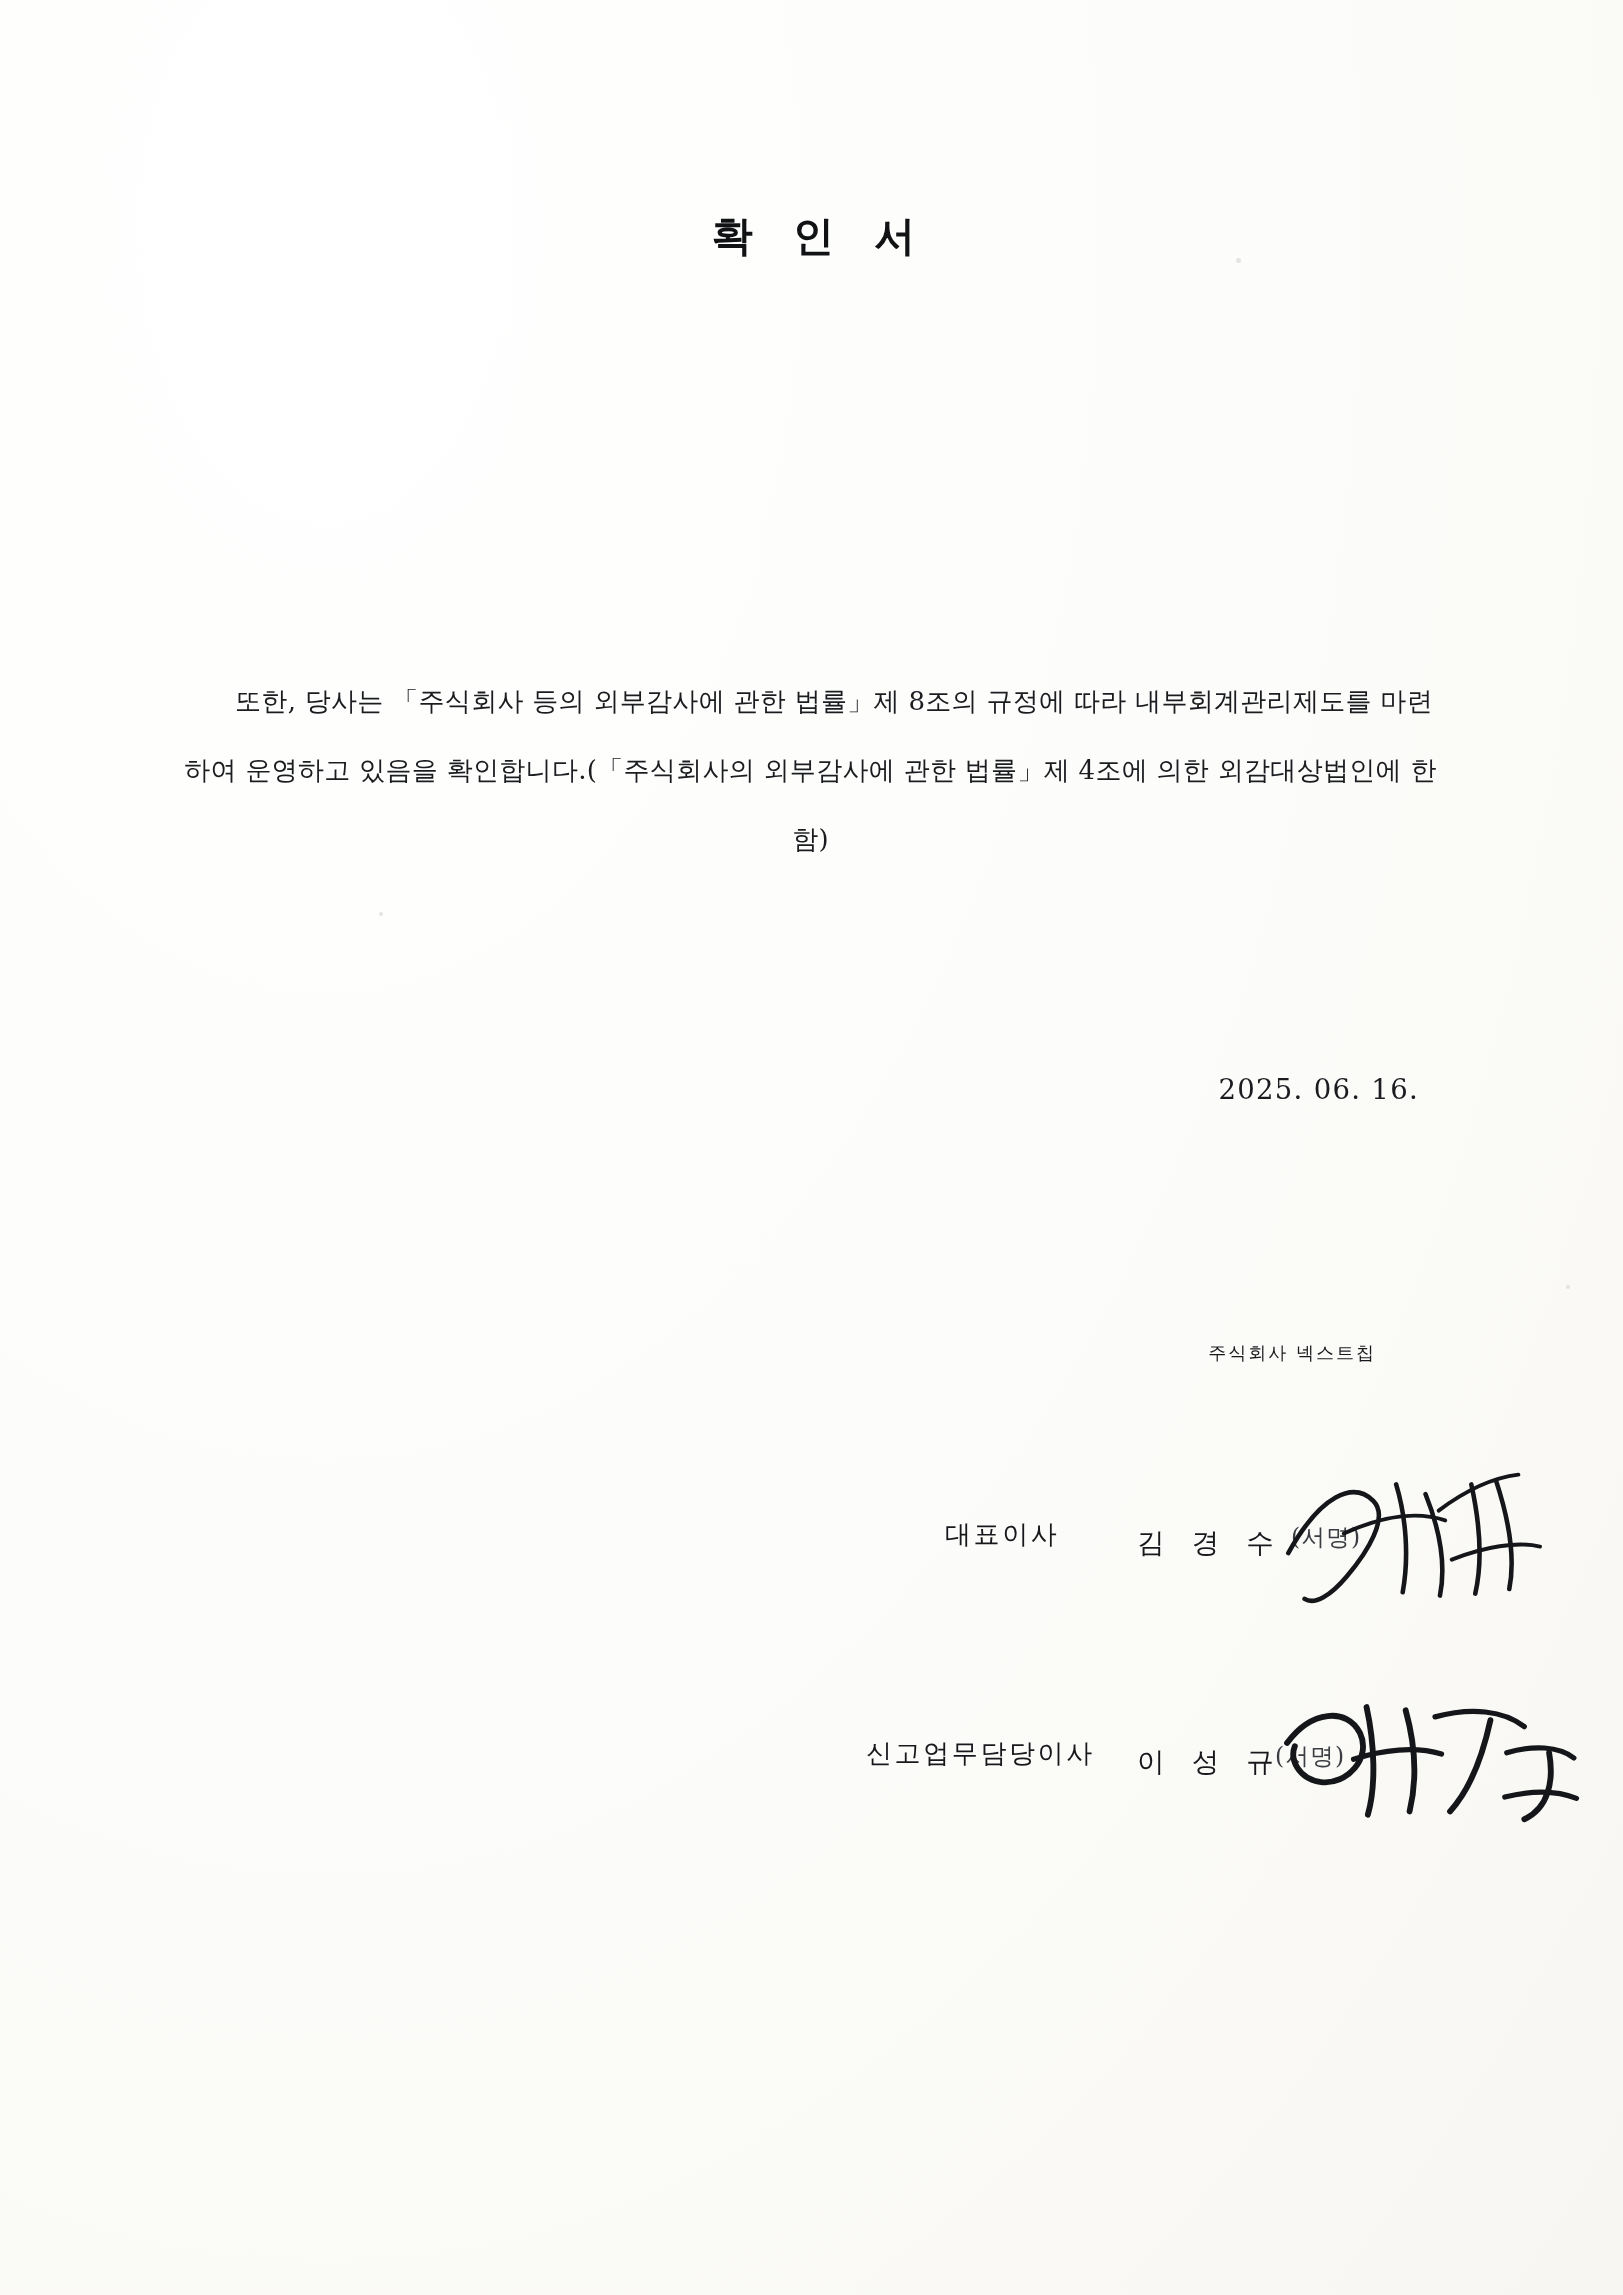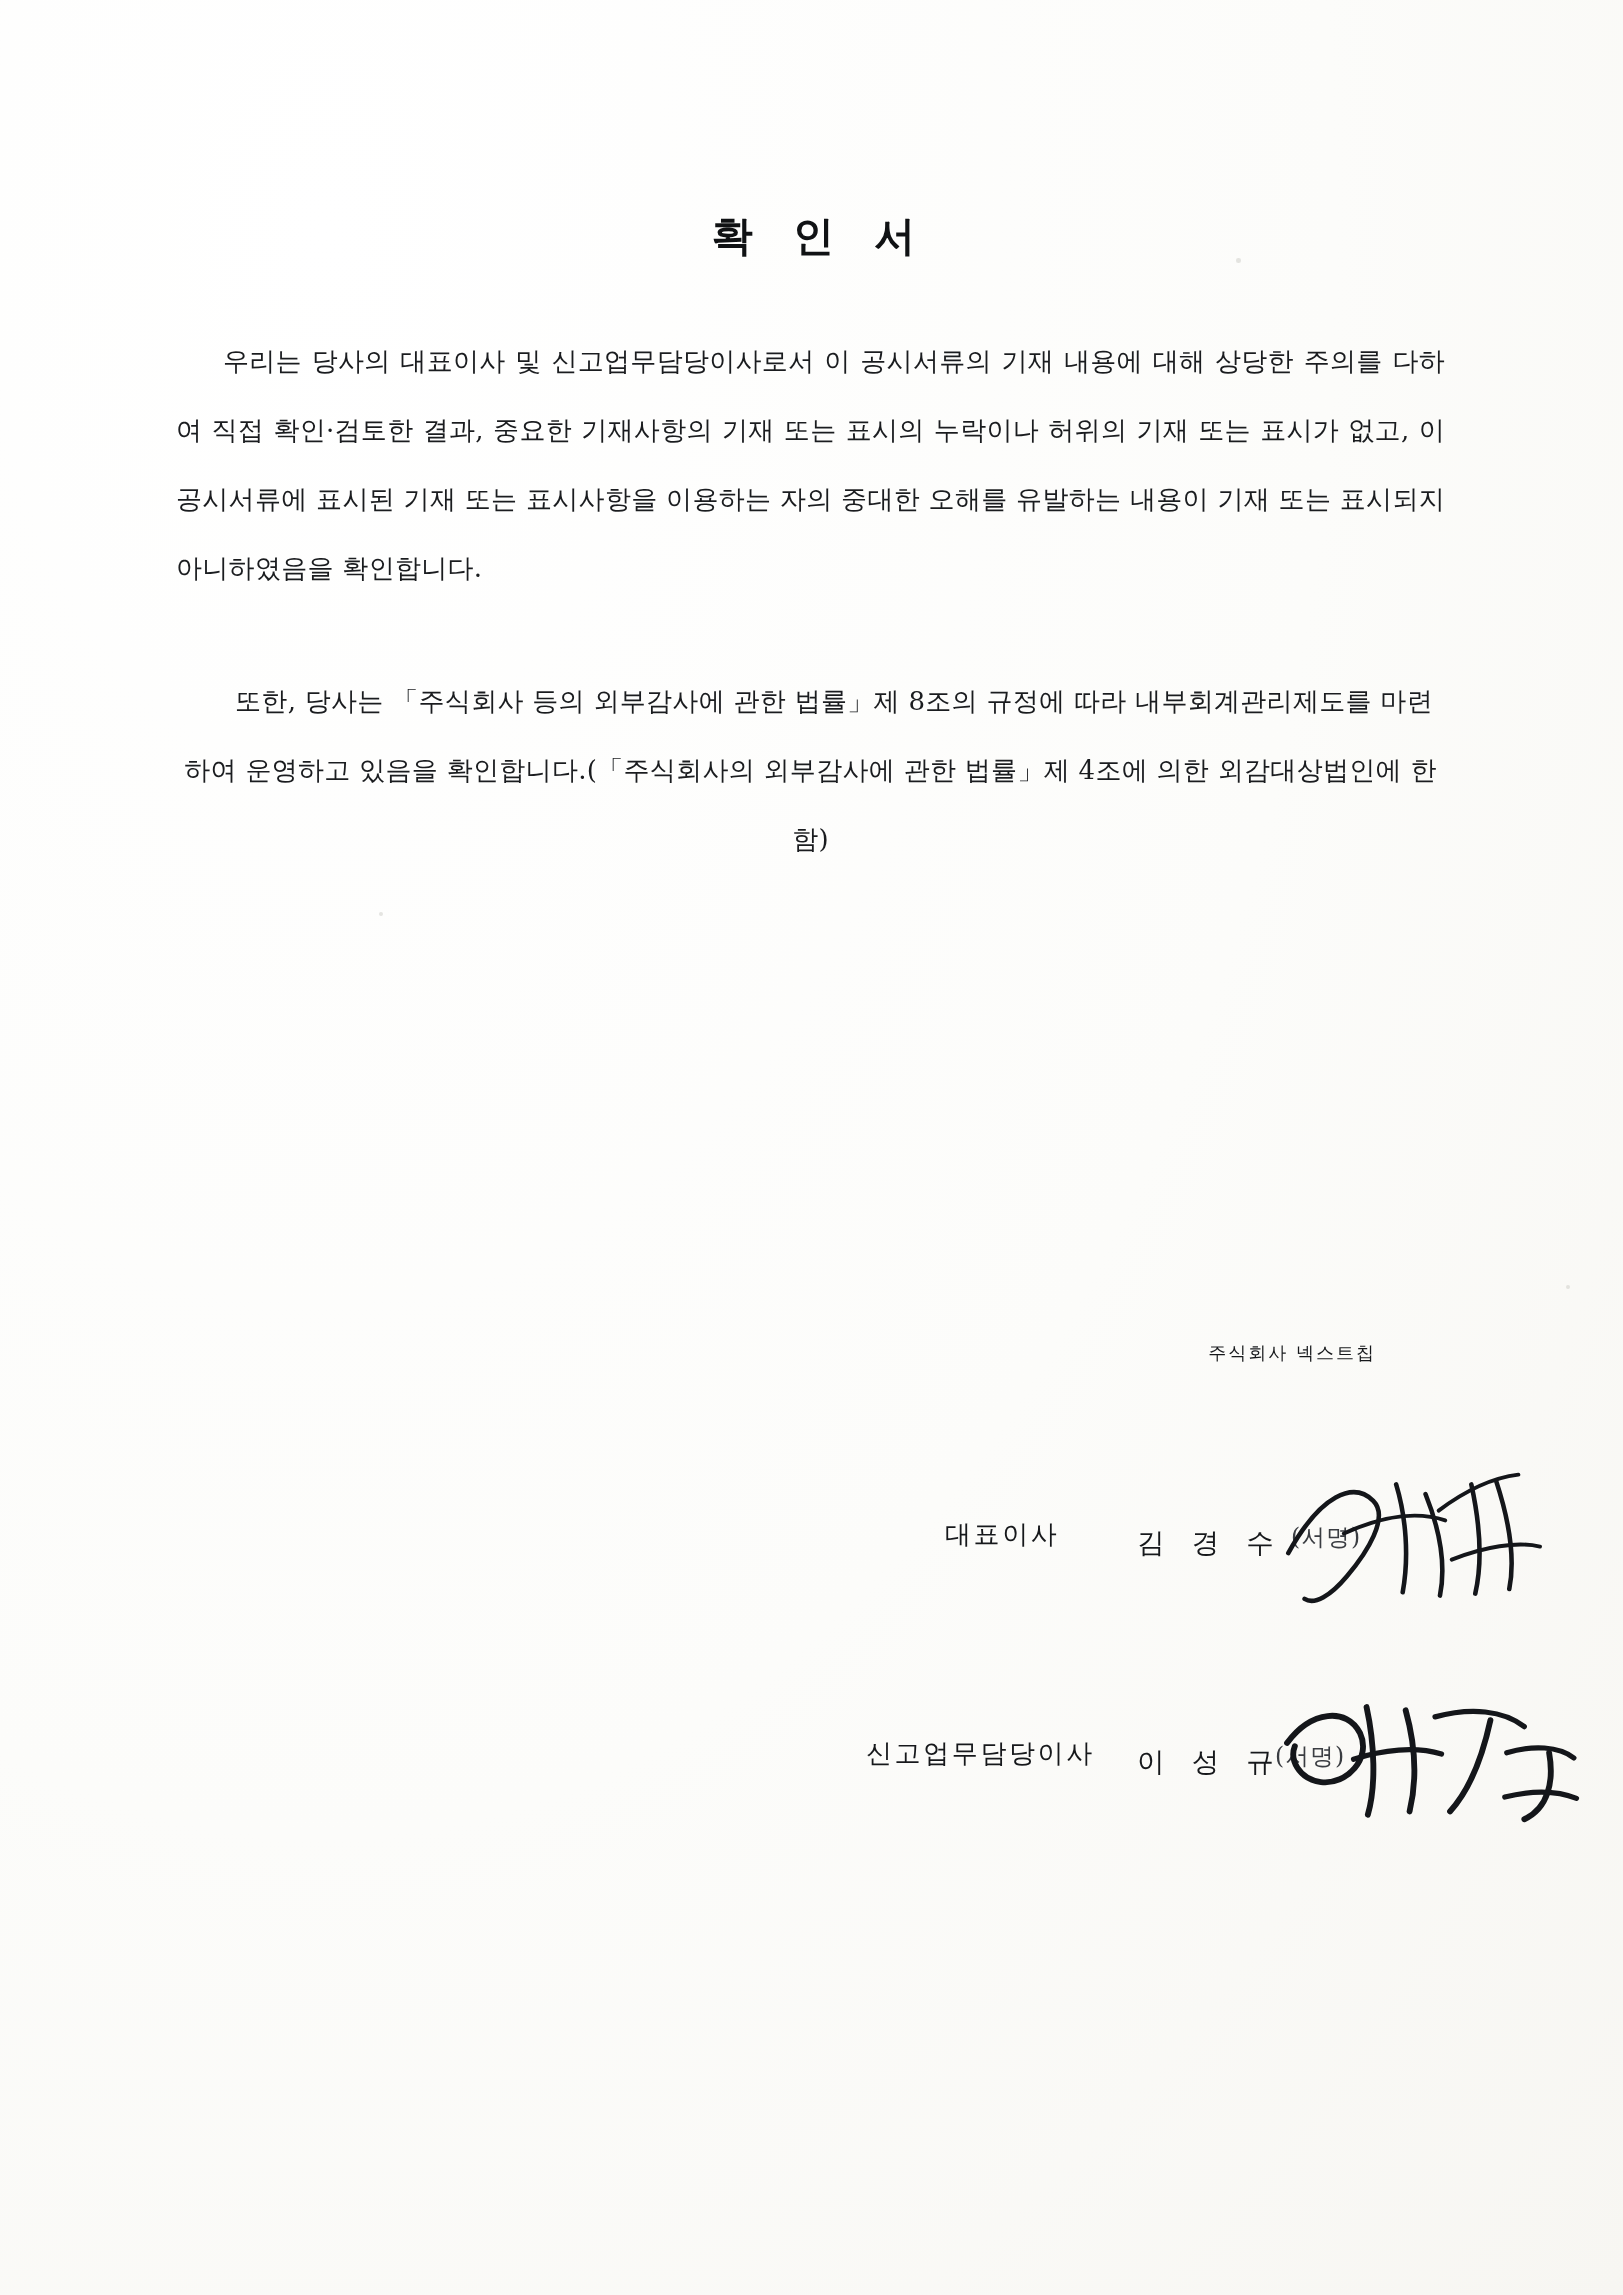--- a/index.html
+++ b/index.html
@@ -152,28 +152,26 @@
 </head>
 <body>
 
 <div class="page">
   <div class="paper-tint"></div>
 
   <div class="content">
 
     <div class="doc-title">확 인 서</div>
 
-    <div class="para" id="para1">
-      <span class="indent"></span><span>우리는 당사의 대표이사 및 신고업무담당이사로서 이 공시서류의 기재 내용에 대해 상당한 주의를 다하여 직접 확인·검토한 결과, 중요한 기재사항의 기재 또는 표시의 누락이나 허위의 기재 또는 표시가 없고, 이 공시서류에 표시된 기재 또는 표시사항을 이용하는 자의 중대한 오해를 유발하는 내용이 기재 또는 표시되지 아니하였음을 확인합니다.</span>
-    </div>
 
     <div class="para" id="para2">
       <span class="indent"></span><span>또한, 당사는 「주식회사 등의 외부감사에 관한 법률」제 8조의 규정에 따라 내부회계관리제도를 마련하여 운영하고 있음을 확인합니다.(「주식회사의 외부감사에 관한 법률」제 4조에 의한 외감대상법인에 한함)</span>
     </div>
 
+    <div class="date-line">2025. 06. 16.</div>
 
     <div class="company-line">주식회사 넥스트칩</div>
 
     <div class="sign-row" id="sign-ceo">
       <span class="sign-title">대표이사</span>
       <span class="sign-name">김 경 수</span>
       <span class="sign-seal-label">(서명)</span>
     </div>
 
     <div class="sign-row" id="sign-officer">

